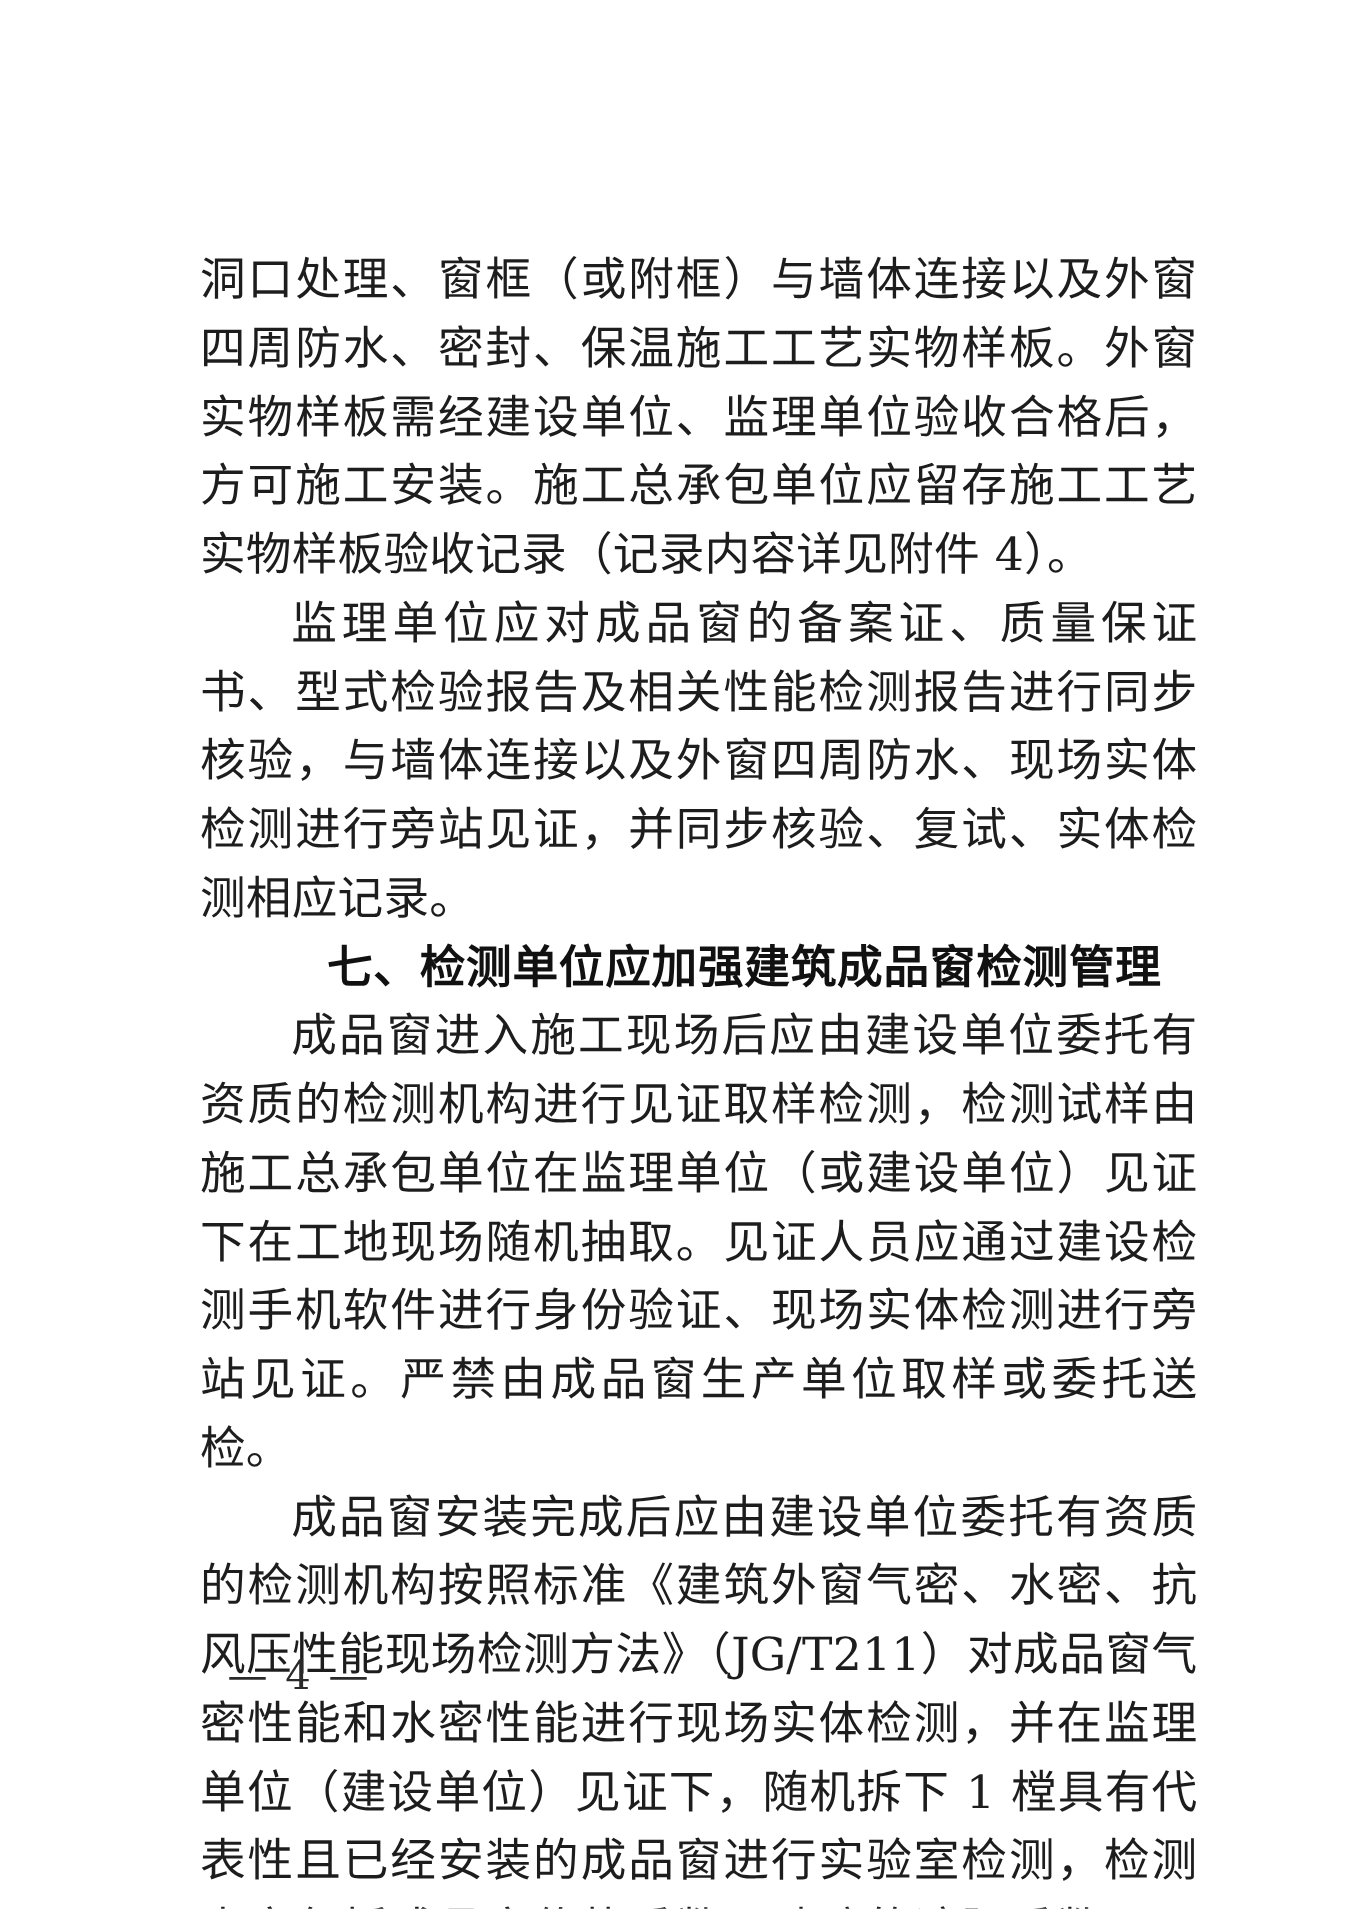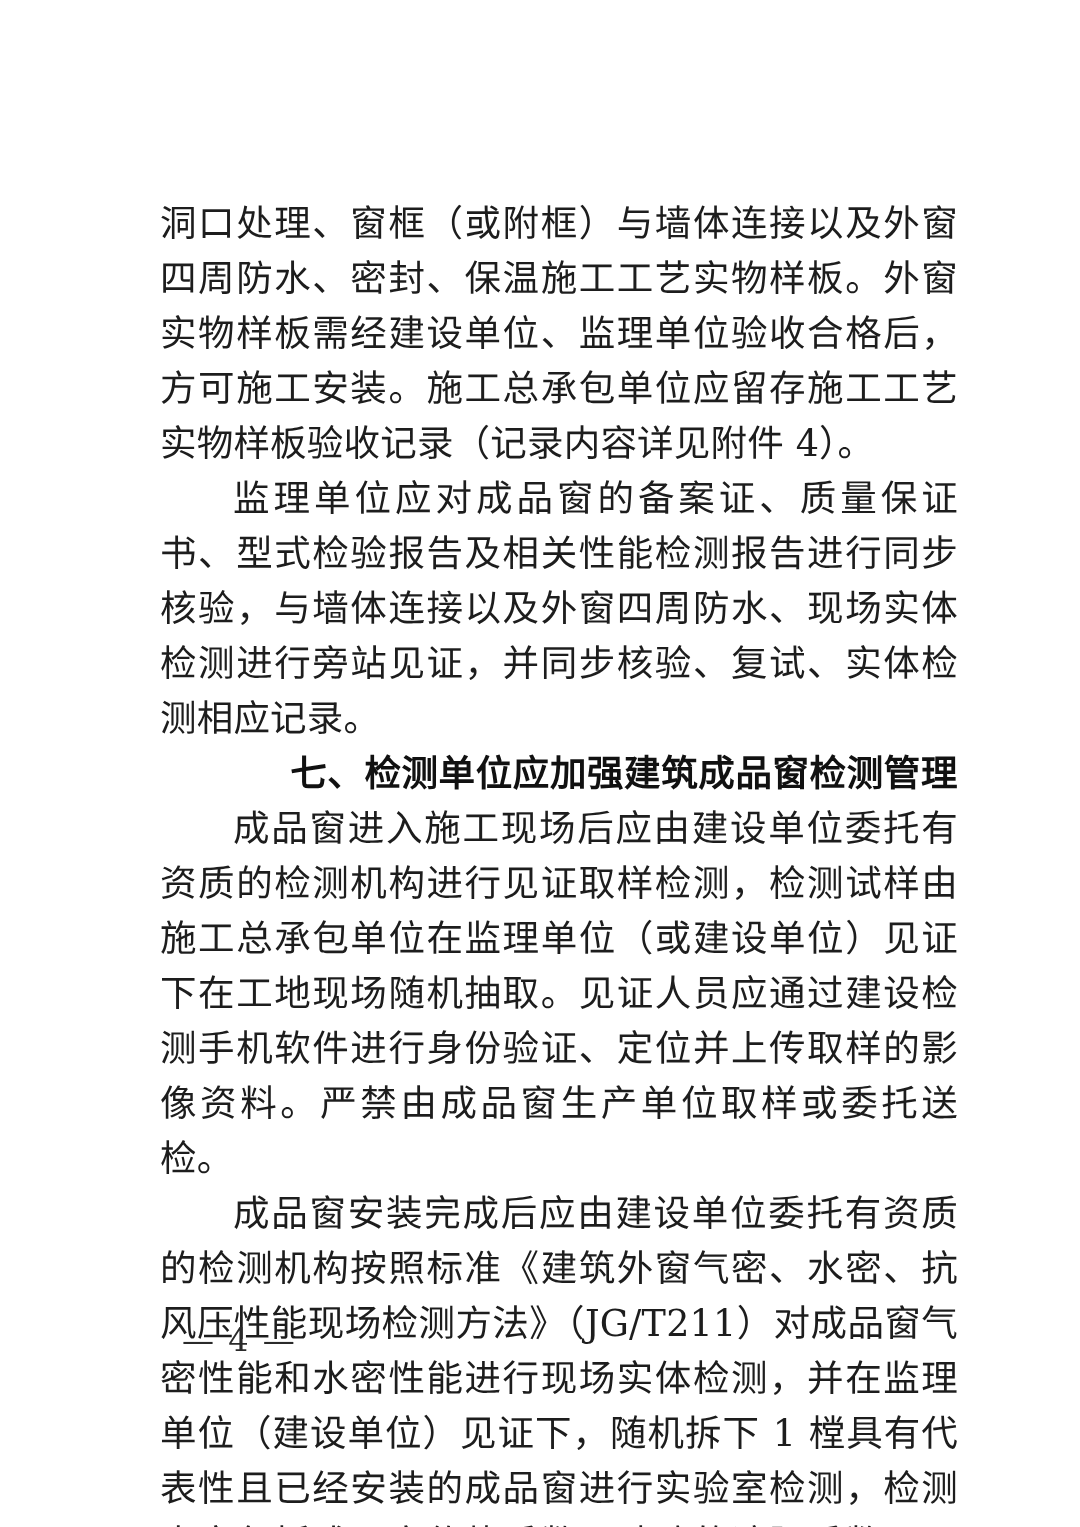--- a/index.html
+++ b/index.html
@@ -54,21 +54,21 @@
 
   .heading {
     font-size: 36.5px;
     line-height: 55px;
     margin: 0;
     text-indent: 2em;
     font-weight: bold;
     letter-spacing: 0.6px;
     color: #111111;
     font-family: "DejaVu Sans", "Liberation Sans", sans-serif;
-    text-align: right;
+    text-align: center;
     white-space: nowrap;
   }
 
   .page-number {
     position: absolute;
     left: 143px;
     top: 1318px;
     width: 798px;
     font-size: 32px;
     line-height: 44px;
@@ -85,21 +85,21 @@
 <div class="page">
 
   <div class="text-body">
 
     <p class="para">洞口处理、窗框（或附框）与墙体连接以及外窗四周防水、密封、保温施工工艺实物样板。外窗实物样板需经建设单位、监理单位验收合格后，方可施工安装。施工总承包单位应留存施工工艺实物样板验收记录（记录内容详见附件 4）。</p>
 
     <p class="para indent">监理单位应对成品窗的备案证、质量保证书、型式检验报告及相关性能检测报告进行同步核验，与墙体连接以及外窗四周防水、现场实体检测进行旁站见证，并同步核验、复试、实体检测相应记录。</p>
 
     <h2 class="heading">七、检测单位应加强建筑成品窗检测管理</h2>
 
-    <p class="para indent">成品窗进入施工现场后应由建设单位委托有资质的检测机构进行见证取样检测，检测试样由施工总承包单位在监理单位（或建设单位）见证下在工地现场随机抽取。见证人员应通过建设检测手机软件进行身份验证、定位并上传取样的影像资料。严禁由成品窗生产单位取样或委托送检。</p>
+    <p class="para indent">成品窗进入施工现场后应由建设单位委托有资质的检测机构进行见证取样检测，检测试样由施工总承包单位在监理单位（或建设单位）见证下在工地现场随机抽取。见证人员应通过建设检测手机软件进行身份验证、现场实体检测进行旁站见证。严禁由成品窗生产单位取样或委托送检。</p>
 
     <p class="para indent">成品窗安装完成后应由建设单位委托有资质的检测机构按照标准《建筑外窗气密、水密、抗风压性能现场检测方法》（JG/T211）对成品窗气密性能和水密性能进行现场实体检测，并在监理单位（建设单位）见证下，随机拆下 1 樘具有代表性且已经安装的成品窗进行实验室检测，检测内容包括成品窗传热系数、玻璃的遮阳系数及可见光透射比。见证取样检测和实</p>
 
   </div>
 
   <div class="page-number">— 4 —</div>
 
 </div>
 
 </body></html>

